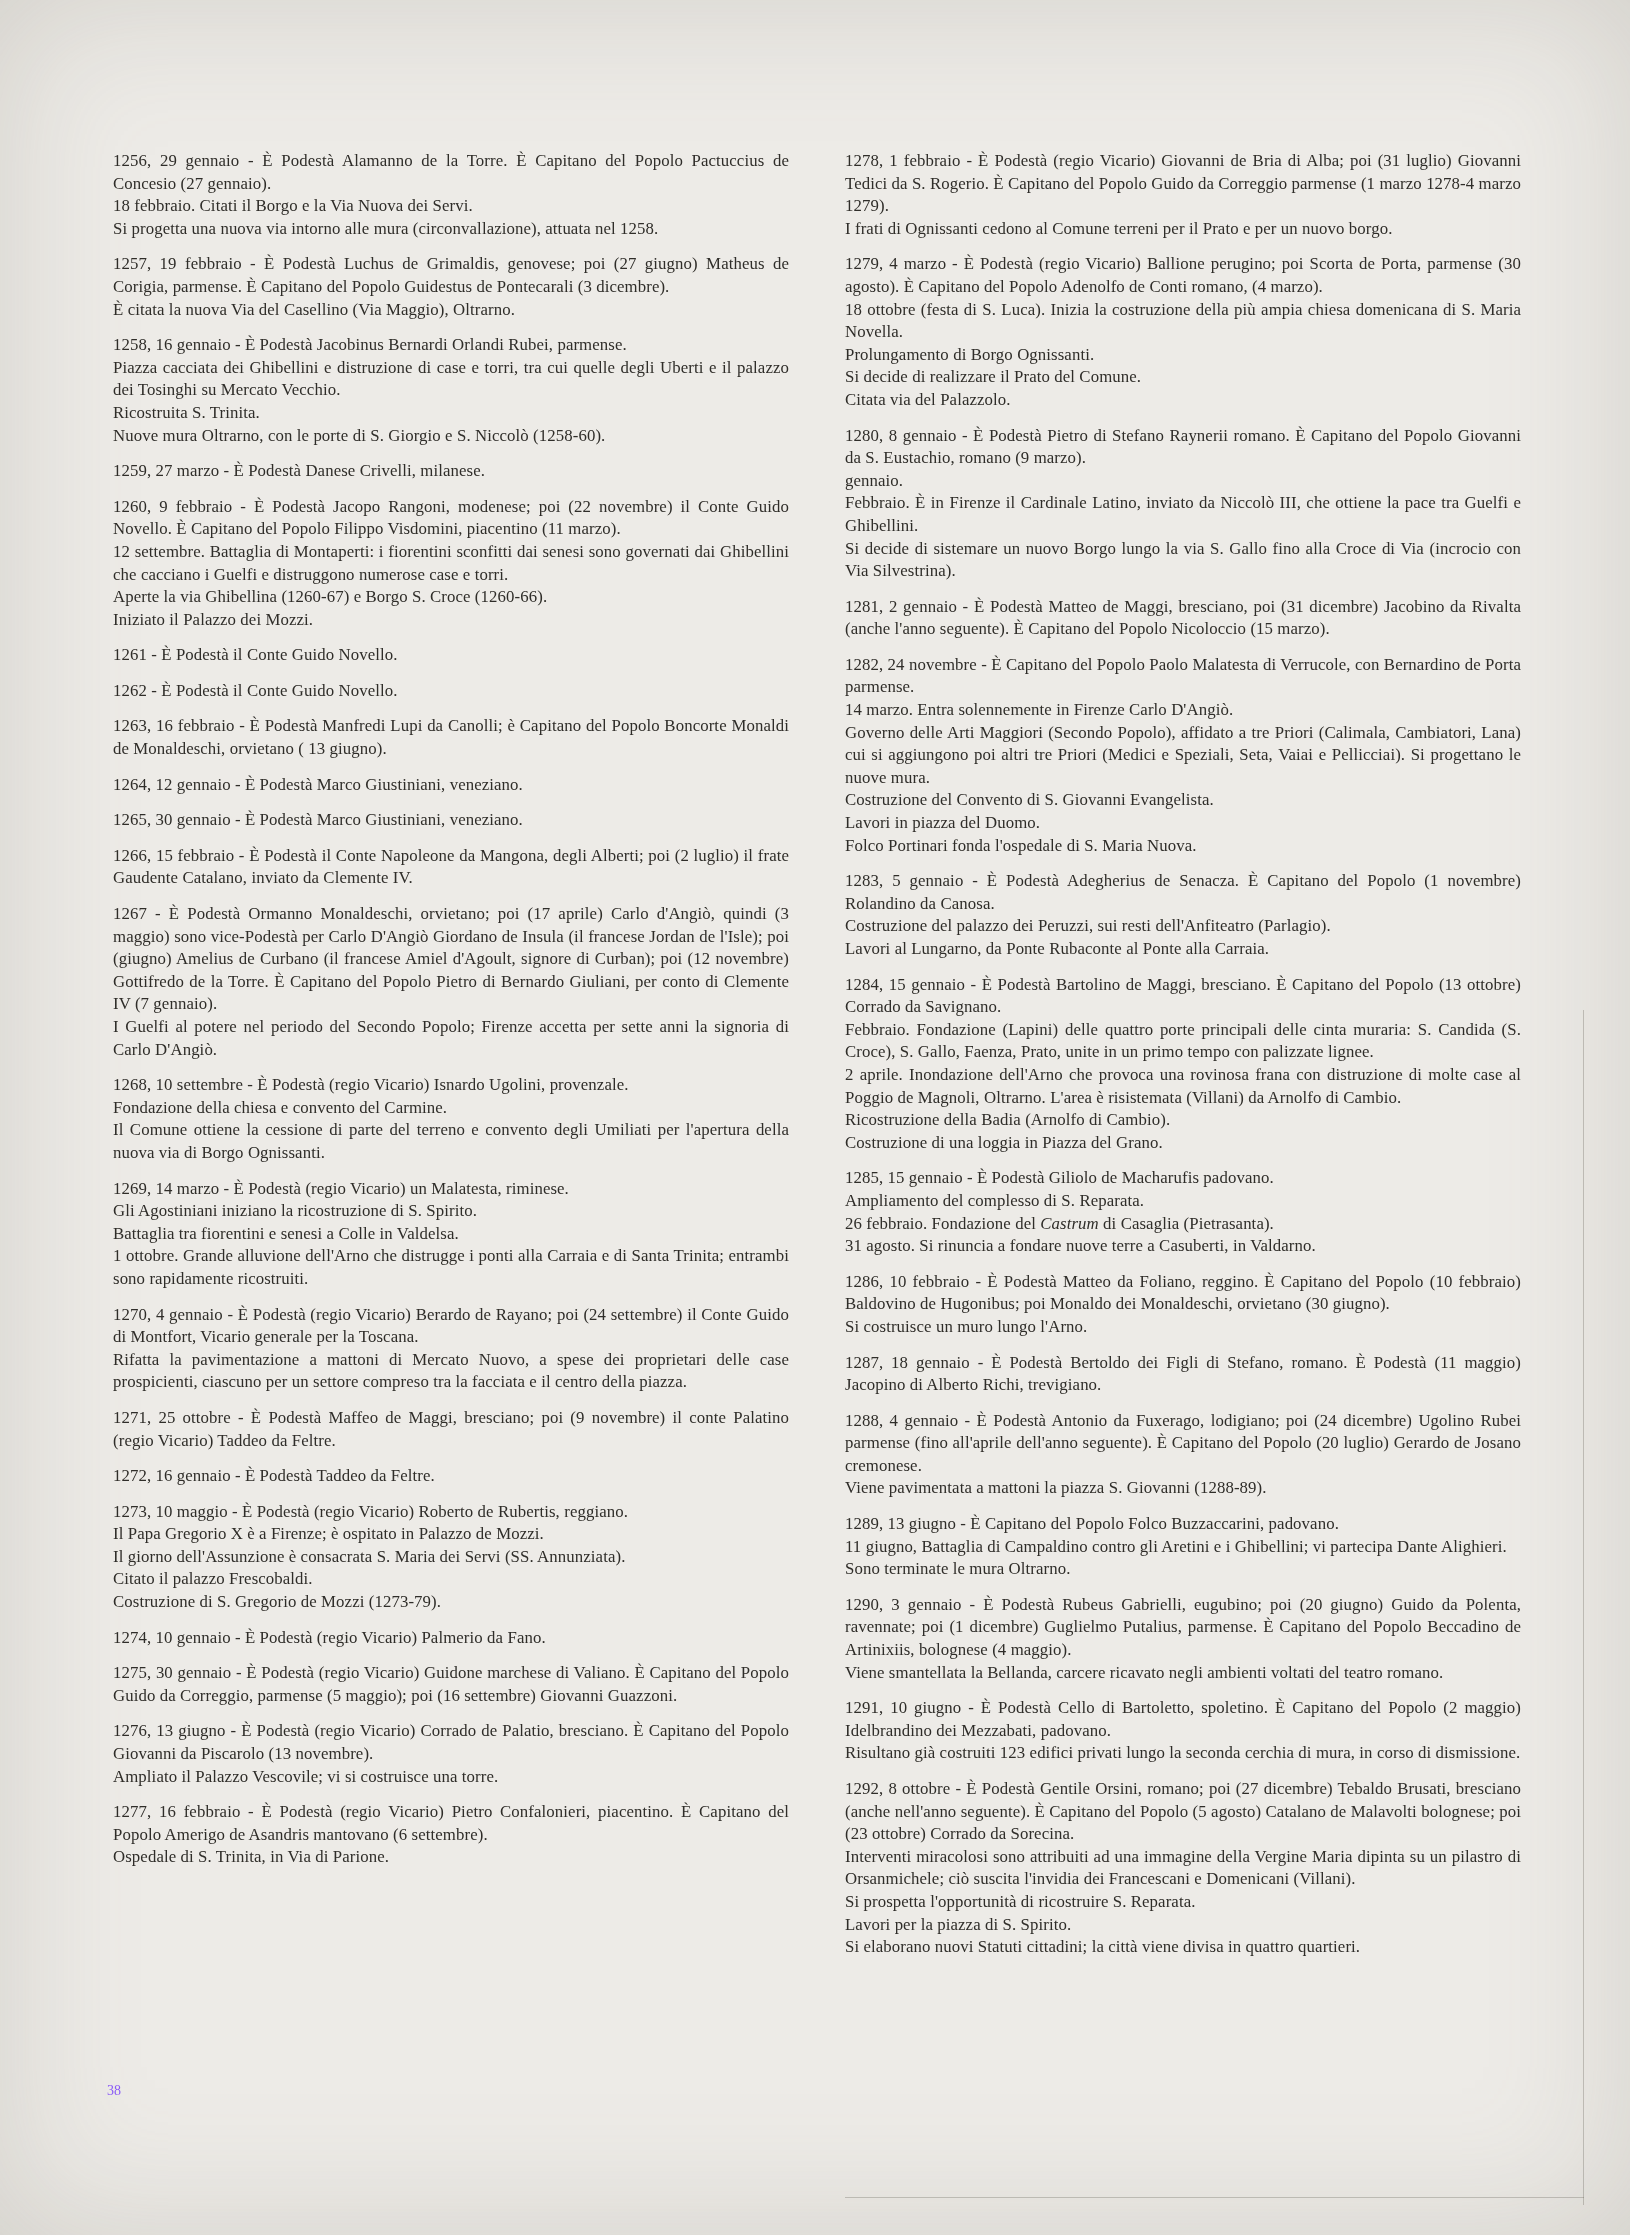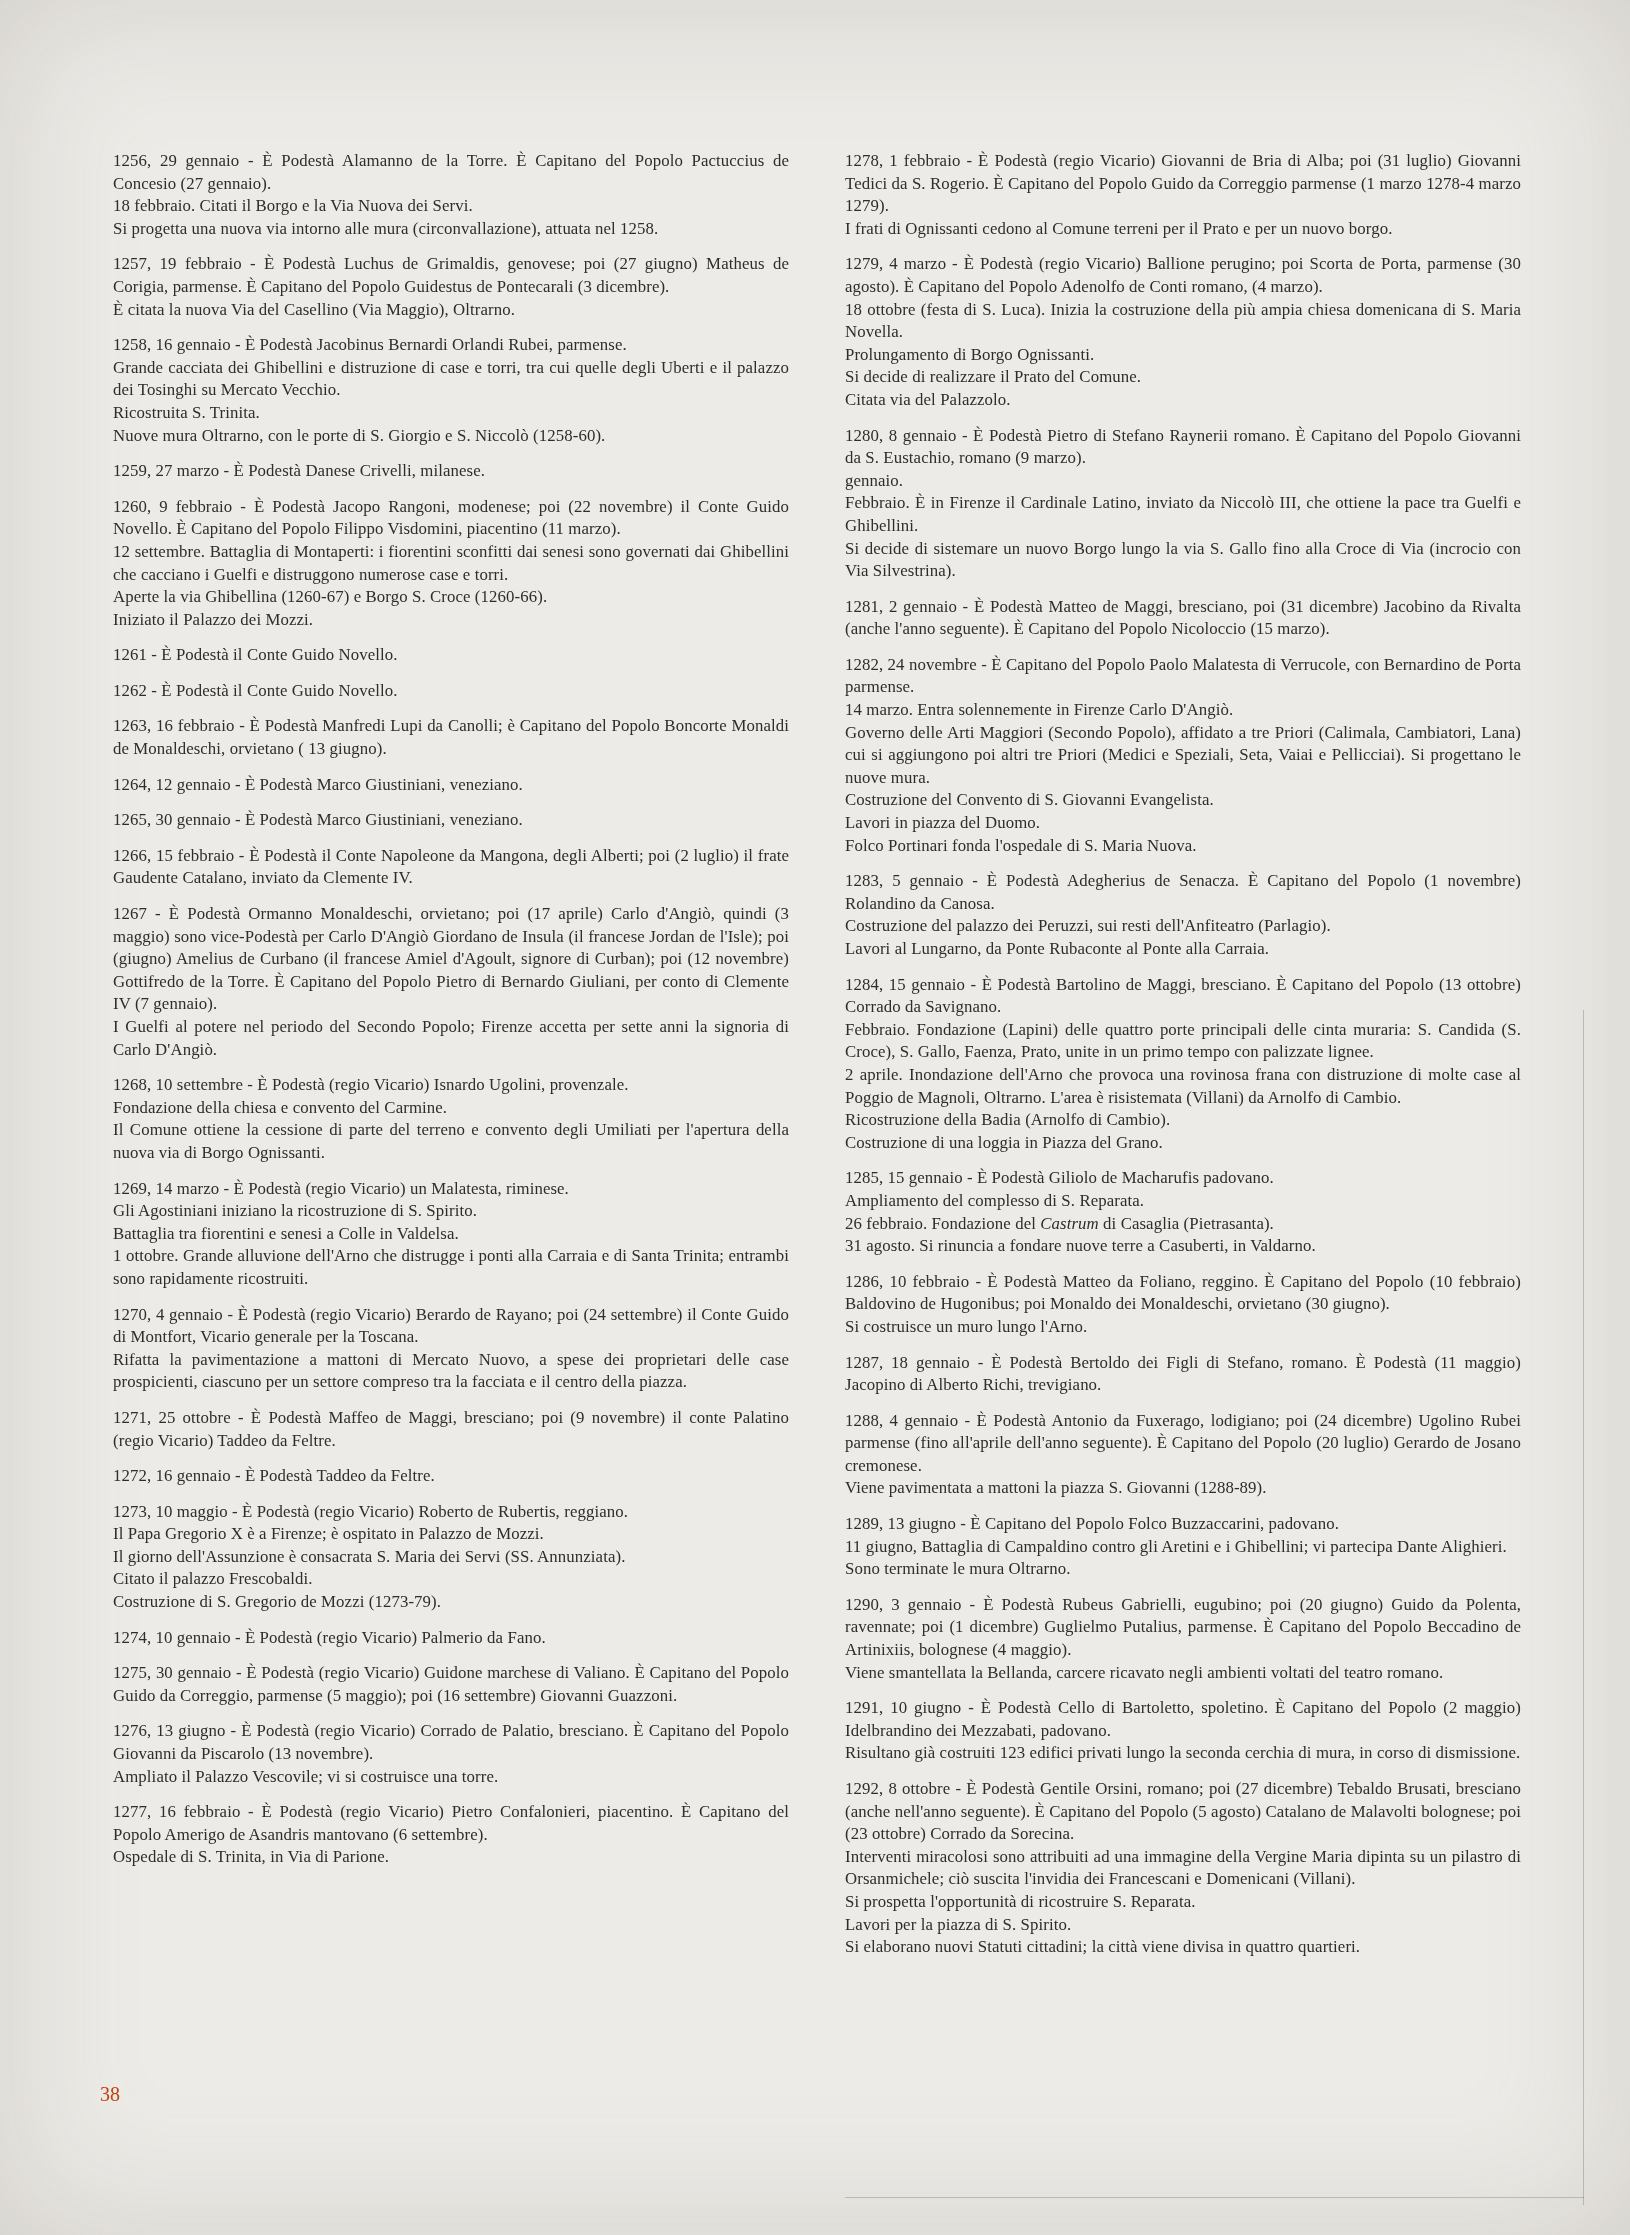--- a/index.html
+++ b/index.html
@@ -38,24 +38,24 @@
     text-align: justify;
     font-size: 16.8px;
     line-height: 22.6px;
     color: #2f2d29;
     letter-spacing: 0.1px;
     hyphens: auto;
     -webkit-hyphens: auto;
   }
   .page-number {
     position: absolute;
-    left: 100px;
+    left: 107px;
     top: 2083px;
-    font-size: 20px;
-    color: #c2410c;
+    font-size: 14px;
+    color: #8b5cf6;
   }
   .edge {
     position: absolute;
     background: rgba(104, 99, 91, 0.32);
   }
   .edge-right {
     right: 46px;
     top: 1010px;
     bottom: 30px;
     width: 1px;
@@ -77,21 +77,21 @@
           <p>1256, 29 gennaio - È Podestà Alamanno de la Torre. È Capitano del Popolo Pactuccius de Concesio (27 gennaio).</p>
           <p>18 febbraio. Citati il Borgo e la Via Nuova dei Servi.</p>
           <p>Si progetta una nuova via intorno alle mura (circonvallazione), attuata nel 1258.</p>
         </div>
         <div class="entry">
           <p>1257, 19 febbraio - È Podestà Luchus de Grimaldis, genovese; poi (27 giugno) Matheus de Corigia, parmense. È Capitano del Popolo Guidestus de Pontecarali (3 dicembre).</p>
           <p>È citata la nuova Via del Casellino (Via Maggio), Oltrarno.</p>
         </div>
         <div class="entry">
           <p>1258, 16 gennaio - È Podestà Jacobinus Bernardi Orlandi Rubei, parmense.</p>
-          <p>Grande cacciata dei Ghibellini e distruzione di case e torri, tra cui quelle degli Uberti e il palazzo dei Tosinghi su Mercato Vecchio.</p>
+          <p>Piazza cacciata dei Ghibellini e distruzione di case e torri, tra cui quelle degli Uberti e il palazzo dei Tosinghi su Mercato Vecchio.</p>
           <p>Ricostruita S. Trinita.</p>
           <p>Nuove mura Oltrarno, con le porte di S. Giorgio e S. Niccolò (1258-60).</p>
         </div>
         <div class="entry">
           <p>1259, 27 marzo - È Podestà Danese Crivelli, milanese.</p>
         </div>
         <div class="entry">
           <p>1260, 9 febbraio - È Podestà Jacopo Rangoni, modenese; poi (22 novembre) il Conte Guido Novello. È Capitano del Popolo Filippo Visdomini, piacentino (11 marzo).</p>
           <p>12 settembre. Battaglia di Montaperti: i fiorentini sconfitti dai senesi sono governati dai Ghibellini che cacciano i Guelfi e distruggono numerose case e torri.</p>
           <p>Aperte la via Ghibellina (1260-67) e Borgo S. Croce (1260-66).</p>

